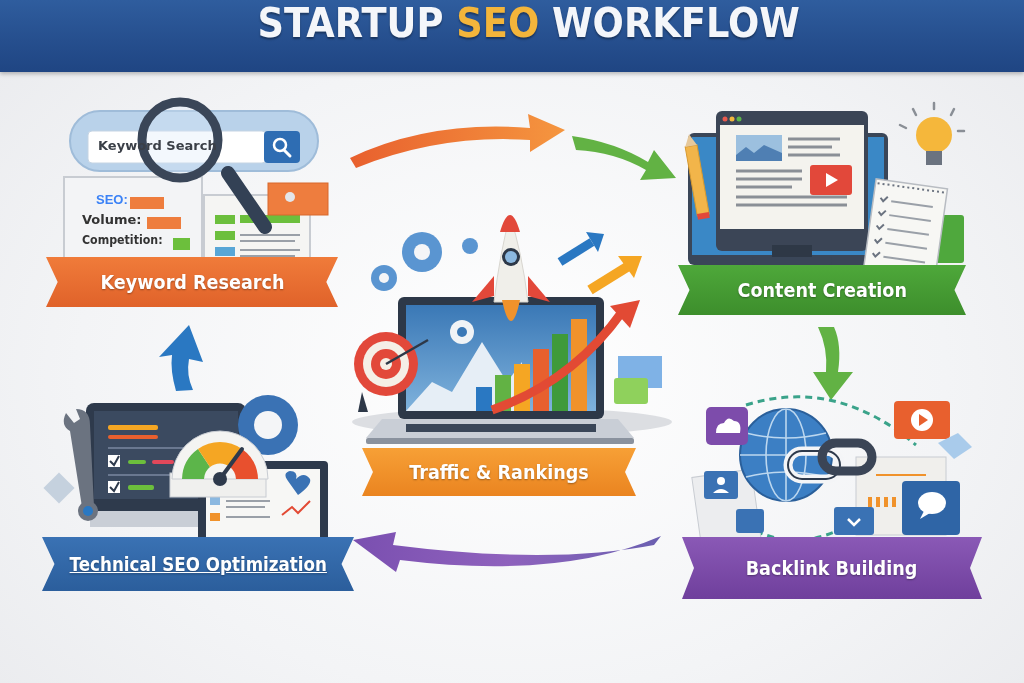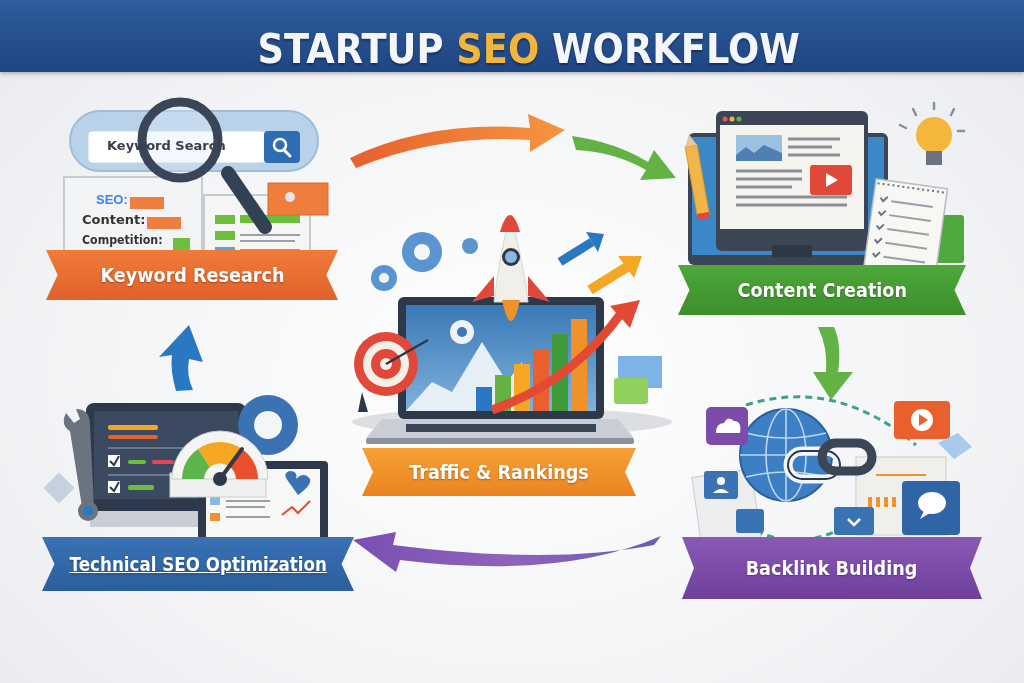--- a/index.html
+++ b/index.html
@@ -5,21 +5,21 @@
   * { box-sizing: border-box; margin: 0; padding: 0; }
   html, body { width: 1024px; height: 683px; overflow: hidden; }
   body {
     background: radial-gradient(ellipse at 50% 55%, #ffffff 0%, #f3f4f6 60%, #e9eaed 100%);
     font-family: "Liberation Sans", "DejaVu Sans", sans-serif;
     position: relative;
   }
   .header {
     position: absolute; left: 0; top: 0; width: 1024px; height: 72px;
     background: linear-gradient(180deg, #2f5d9e 0%, #264f8e 55%, #1f4583 100%);
-    display: flex; align-items: flex-end; justify-content: center;
+    display: flex; align-items: flex-start; justify-content: center;
     box-shadow: 0 2px 4px rgba(0,0,0,0.25);
     padding-left: 34px;
   }
   .title {
     font-family: "DejaVu Sans", sans-serif; font-weight: 700;
     font-size: 40px; letter-spacing: 0px; color: #f4f6fa;
     text-shadow: 0 2px 2px rgba(0,0,0,0.35);
     transform: scaleX(0.92);
   }
   .title .accent { color: #f3b53b; }
@@ -107,25 +107,25 @@
     <rect x="175" y="152" width="20" height="9" fill="#58a6d6"></rect>
     <line x1="200" y1="155" x2="260" y2="155" stroke="#9aa0a8" stroke-width="2"></line>
     <line x1="200" y1="161" x2="255" y2="161" stroke="#9aa0a8" stroke-width="2"></line>
 
     <rect x="228" y="88" width="60" height="32" fill="#ee7d3e" stroke="#d8682c"></rect>
     <circle cx="250" cy="102" r="5" fill="#e3e6ea"></circle>
 
     <line x1="188" y1="78" x2="225" y2="132" stroke="#334155" stroke-width="14" stroke-linecap="round"></line>
     <circle cx="140" cy="45" r="38" fill="rgba(220,235,248,0.35)" stroke="#3a4658" stroke-width="9"></circle>
   </svg>
-  <div style="position:absolute;left:58px;top:43px;font-family:'DejaVu Sans',sans-serif;font-weight:700;font-size:13px;color:#3a3f47;margin-left:9px;">Keyword Search</div>
+  <div style="position:absolute;left:58px;top:43px;font-family:'DejaVu Sans',sans-serif;font-weight:700;font-size:13px;color:#3a3f47;">Keyword Search</div>
   <div style="position:absolute;left:56px;top:97px;font-family:Liberation Sans, sans-serif;font-weight:700;font-size:13px;color:#3b82f6;">SEO:</div>
-  <div style="position:absolute;left:42px;top:117px;font-family:'DejaVu Sans',sans-serif;font-weight:700;font-size:13px;color:#333;">Content:</div>
+  <div style="position:absolute;left:42px;top:117px;font-family:'DejaVu Sans',sans-serif;font-weight:700;font-size:13px;color:#333;">Volume:</div>
   <div style="position:absolute;left:42px;top:138px;font-family:'DejaVu Sans',sans-serif;font-weight:700;font-size:12px;color:#333;transform:scaleX(0.92);transform-origin:left;">Competition:</div>
-  <div class="ribbon rb-orange" style="left:6px;top:155px;width:292px;">
+  <div class="ribbon rb-orange" style="left:6px;top:162px;width:292px;">
     <span>Keyword Research</span>
   </div>
 </div>
 
 <div class="module" style="left:672px;top:95px;width:300px;height:225px;text-align:center;">
   <svg style="left:0;top:0;width:300px;height:225px">
 
     <rect x="16" y="38" width="200" height="132" rx="6" fill="#3a4658"></rect>
     <rect x="20" y="42" width="192" height="118" fill="#3a88c6"></rect>
 

